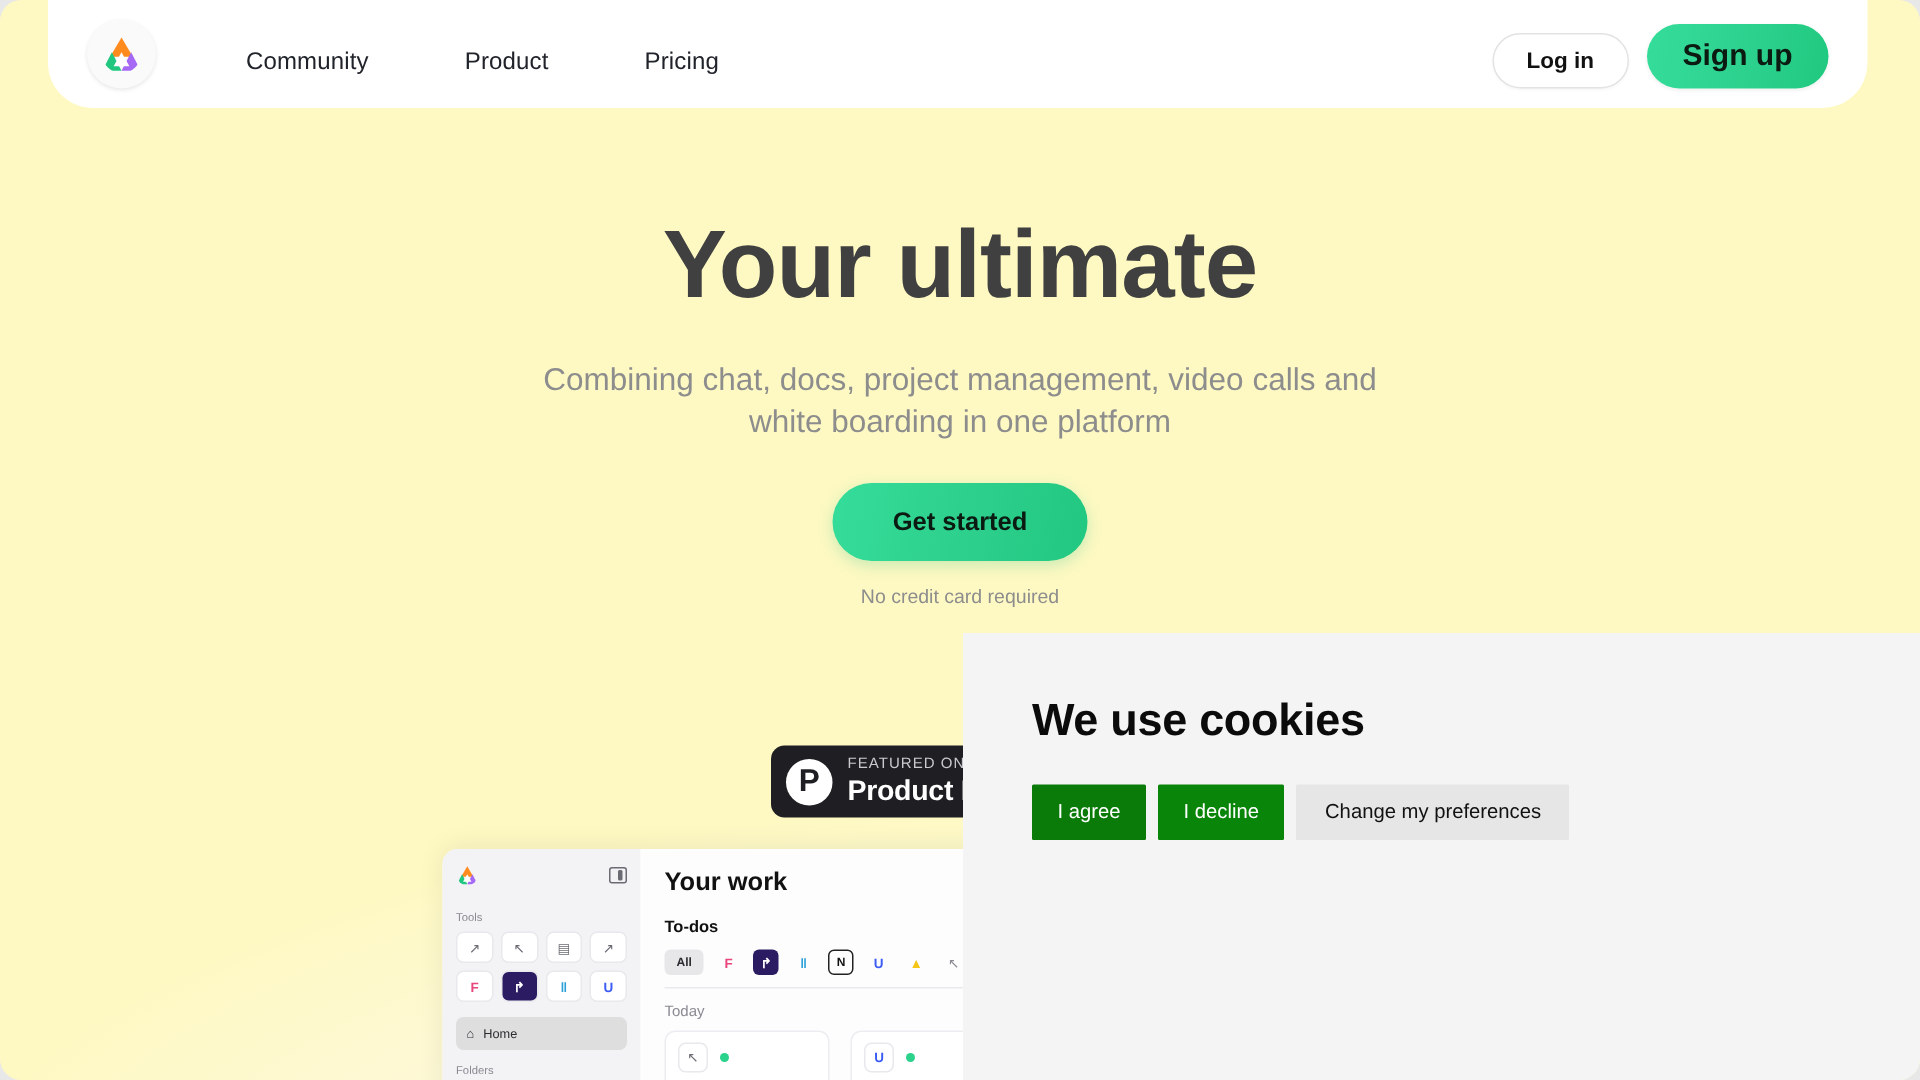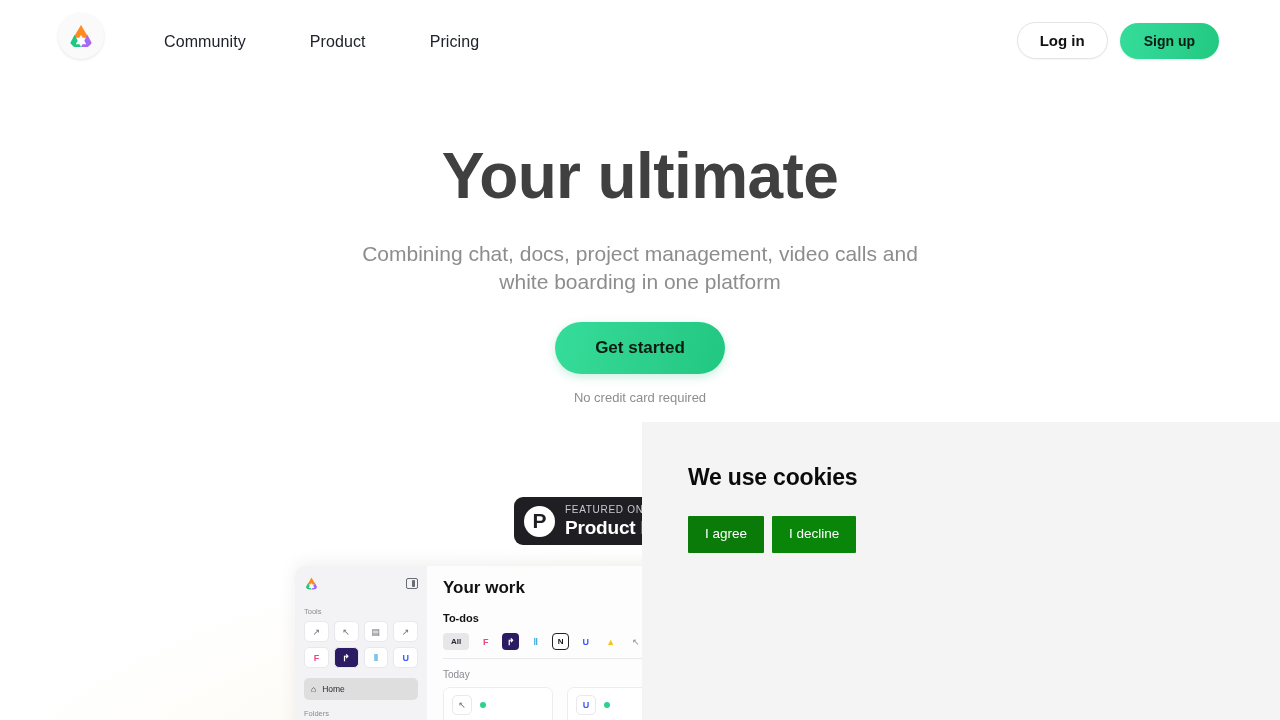--- a/index.html
+++ b/index.html
@@ -6,22 +6,23 @@
   html, body {
     width: 1280px; height: 720px;
     overflow: hidden;
     font-family: "Liberation Sans", sans-serif;
     background: #e8e8e8;
   }
 
   #page {
     position: relative;
     width: 1280px; height: 720px;
-    background: #ffffff;
+    background: #fef9c3;
     overflow: hidden;
+    border-radius: 14px;
   }
 
   
   .glow {
     position: absolute;
     left: -120px; bottom: -260px;
     width: 1500px; height: 700px;
     background: radial-gradient(ellipse 70% 60% at 55% 80%, rgba(255,247,225,0.95) 0%, rgba(252,248,236,0.6) 40%, rgba(232,232,232,0) 72%);
     pointer-events: none;
   }
@@ -67,21 +68,21 @@
     font-weight: 700;
     color: #111;
     cursor: pointer;
     box-shadow: 0 1px 2px rgba(0,0,0,0.04);
   }
   .btn-signup {
     background: linear-gradient(100deg, #35dd9a 0%, #2fd391 45%, #20c97f 100%);
     border: none;
     border-radius: 22px;
     padding: 10px 24px;
-    font-size: 14px;
+    font-size: 20px;
     font-weight: 700;
     color: #0b1b12;
     cursor: pointer;
     box-shadow: 0 1px 3px rgba(0,0,0,0.08);
   }
 
   
   .hero {
     position: absolute;
     top: 132px; left: 0; width: 1280px;
@@ -225,21 +226,21 @@
   
   .cookie {
     position: absolute;
     left: 642px; top: 422px;
     width: 638px; height: 298px;
     background: #f4f4f4;
     padding: 42px 46px 0 46px;
     z-index: 60;
   }
   .cookie h2 {
-    font-size: 23px;
+    font-size: 30px;
     font-weight: 700;
     color: #0b0b0b;
     margin-bottom: 25px;
     letter-spacing: -0.2px;
   }
   .cookie p {
     font-size: 14.5px;
     line-height: 24px;
     color: #1c1c1c;
     max-width: 528px;
@@ -389,16 +390,17 @@
         <div class="gradient-card"></div>
       </div>
     </div>
   </div>
 
   <div class="cookie">
     <h2>We use cookies</h2>
     <div class="cookie-actions">
       <button class="ck-btn ck-agree">I agree</button>
       <button class="ck-btn ck-decline">I decline</button>
+      <button class="ck-btn ck-prefs">Change my preferences</button>
     </div>
   </div>
 
 </div>
 
 </body></html>

